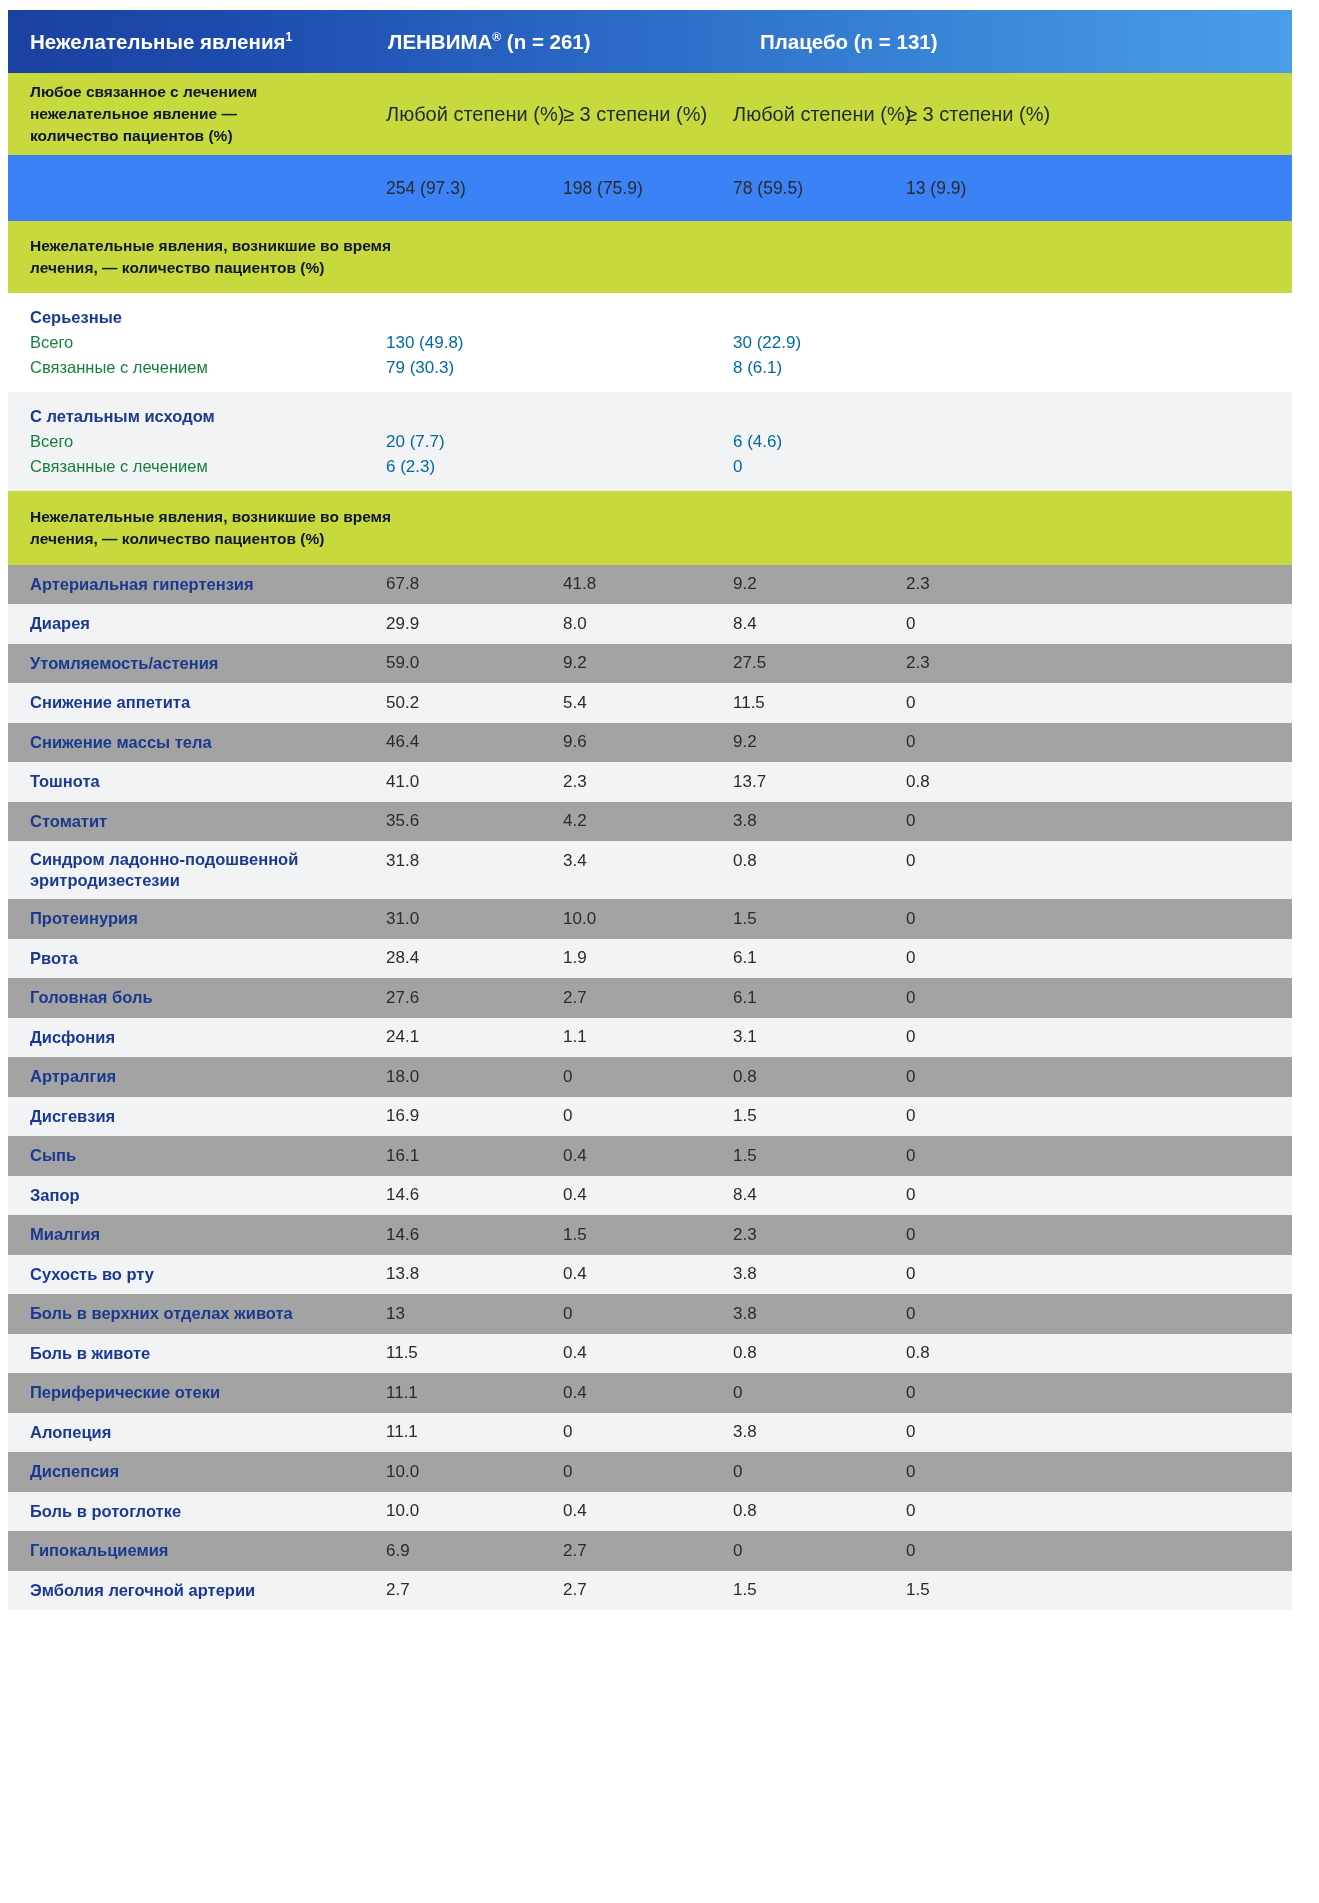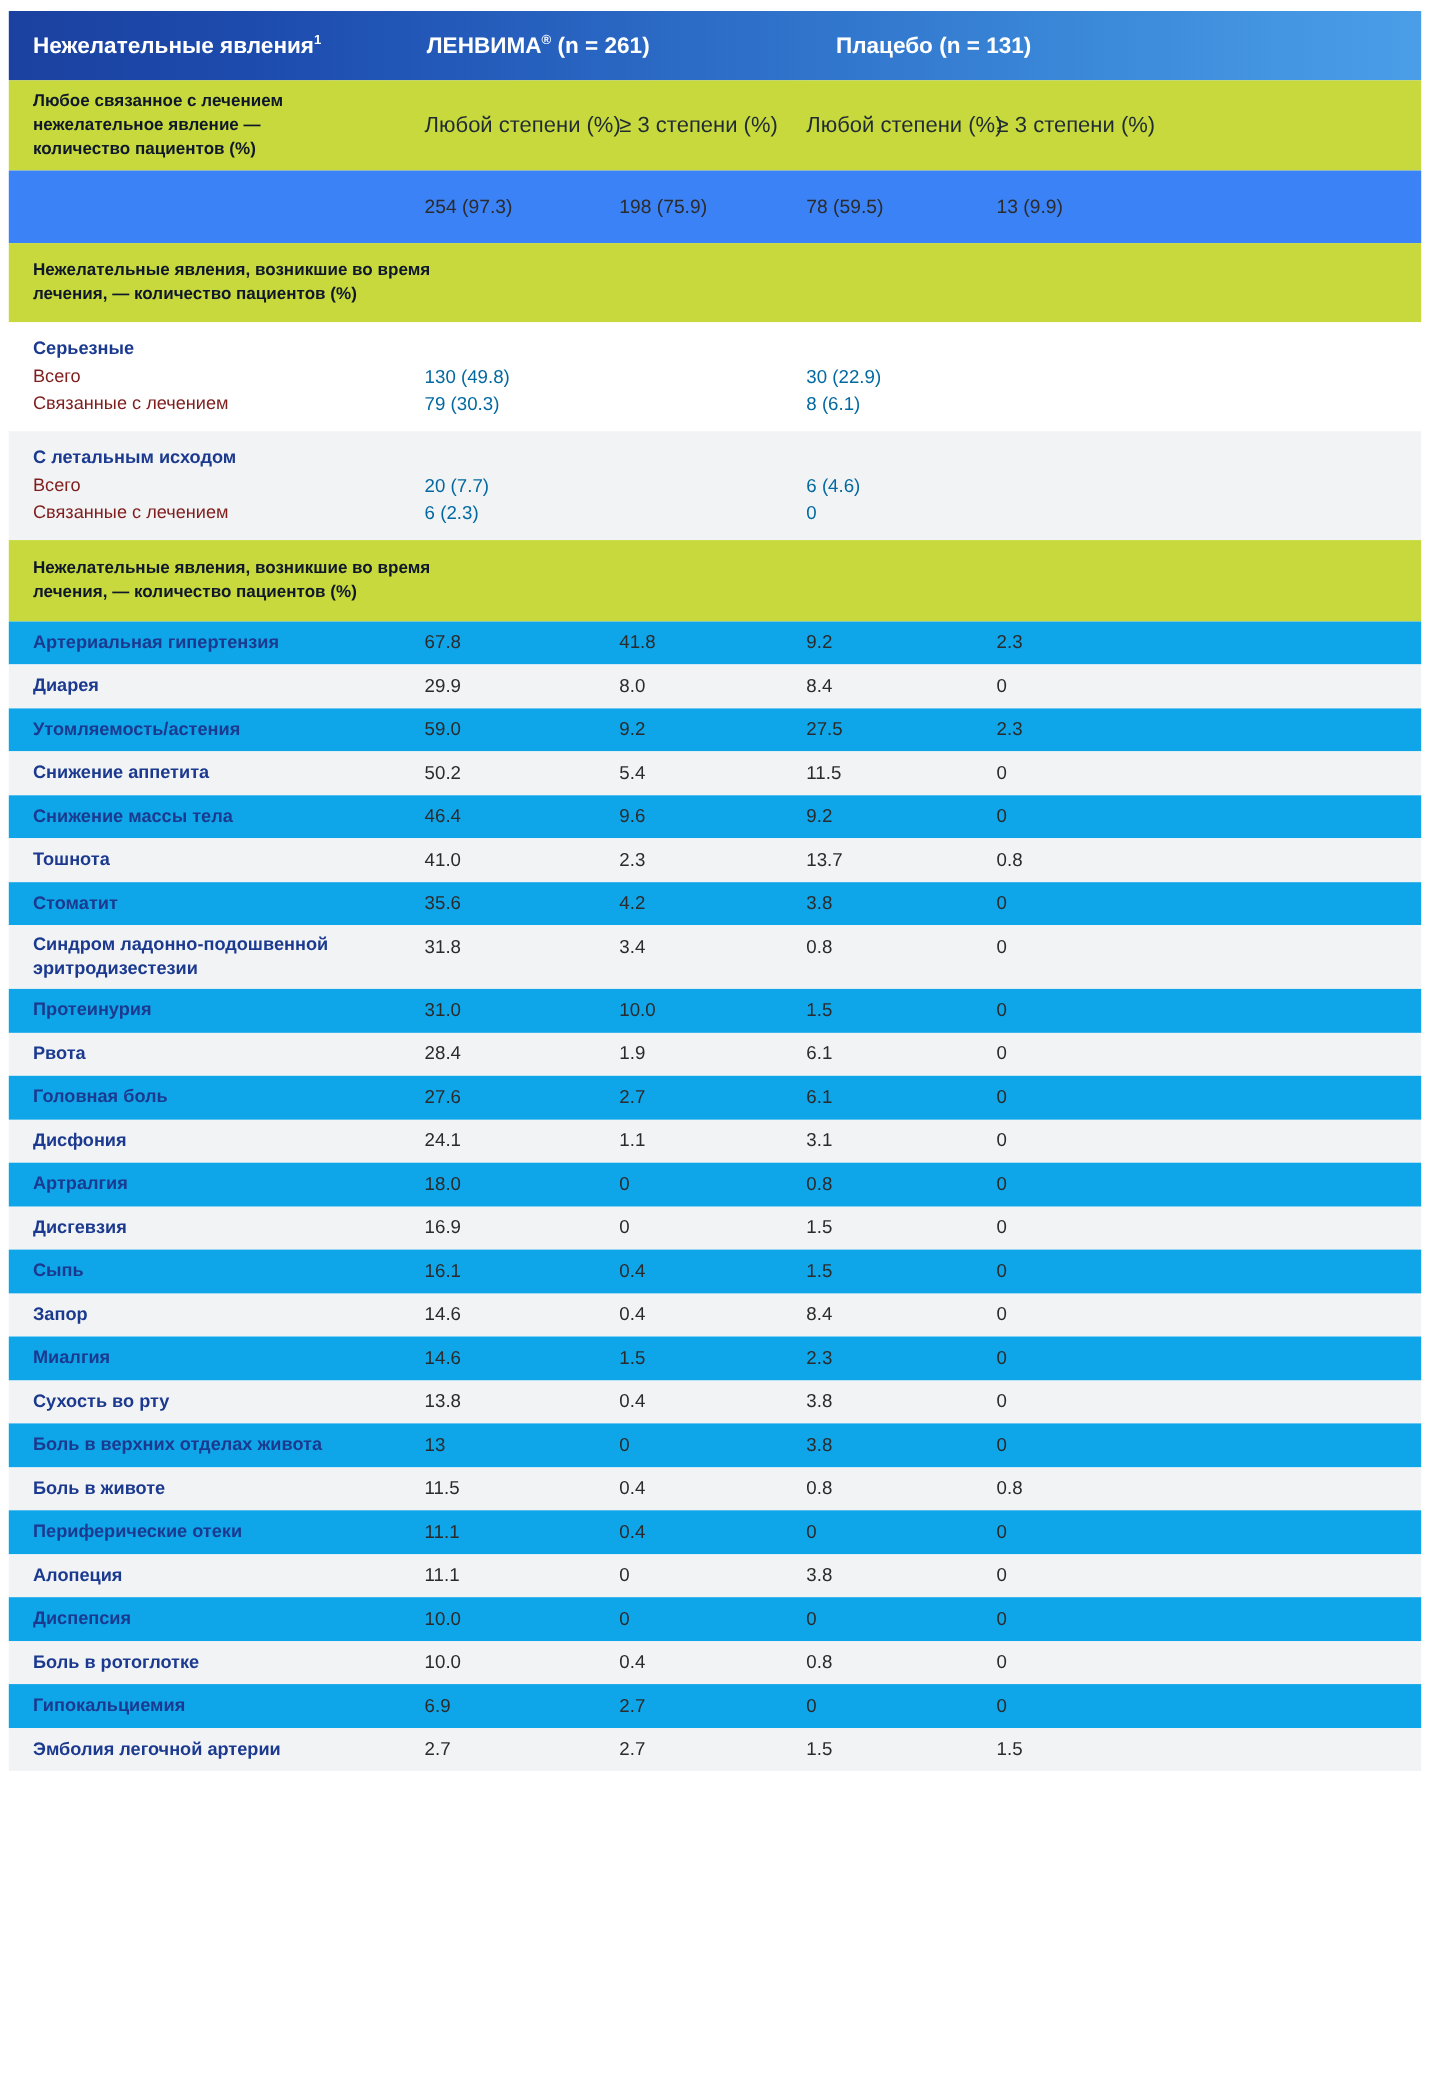--- a/index.html
+++ b/index.html
@@ -59,21 +59,21 @@
   }
   .band-section { height: 72px; display: flex; align-items: center; }
   .band-section.tall { height: 74px; }
 
   
   .row {
     position: relative;
     display: flex;
     align-items: center;
     height: 39.5px;
-    background: #0ea5e9;
+    background: #a3a3a3;
   }
   .row.alt { background: #f2f3f4; }
   .row .lbl {
     color: #1b3a8f;
     font-weight: bold;
     font-size: 16.5px;
     padding-left: 22px;
     width: 375px;
     line-height: 1.3;
   }
@@ -95,21 +95,21 @@
   .group.alt { background: #f2f3f4; }
   .group .ghead {
     color: #1b3a8f;
     font-weight: bold;
     font-size: 16.5px;
     padding-left: 22px;
     line-height: 1.5;
   }
   .gline { position: relative; height: 25px; }
   .gline .gl {
-    color: #7f1d1d;
+    color: #15803d;
     font-size: 16.5px;
     padding-left: 22px;
     line-height: 1.5;
   }
   .gline .gv {
     position: absolute;
     color: #0369a1;
     font-size: 17px;
     top: 0;
     line-height: 1.5;

